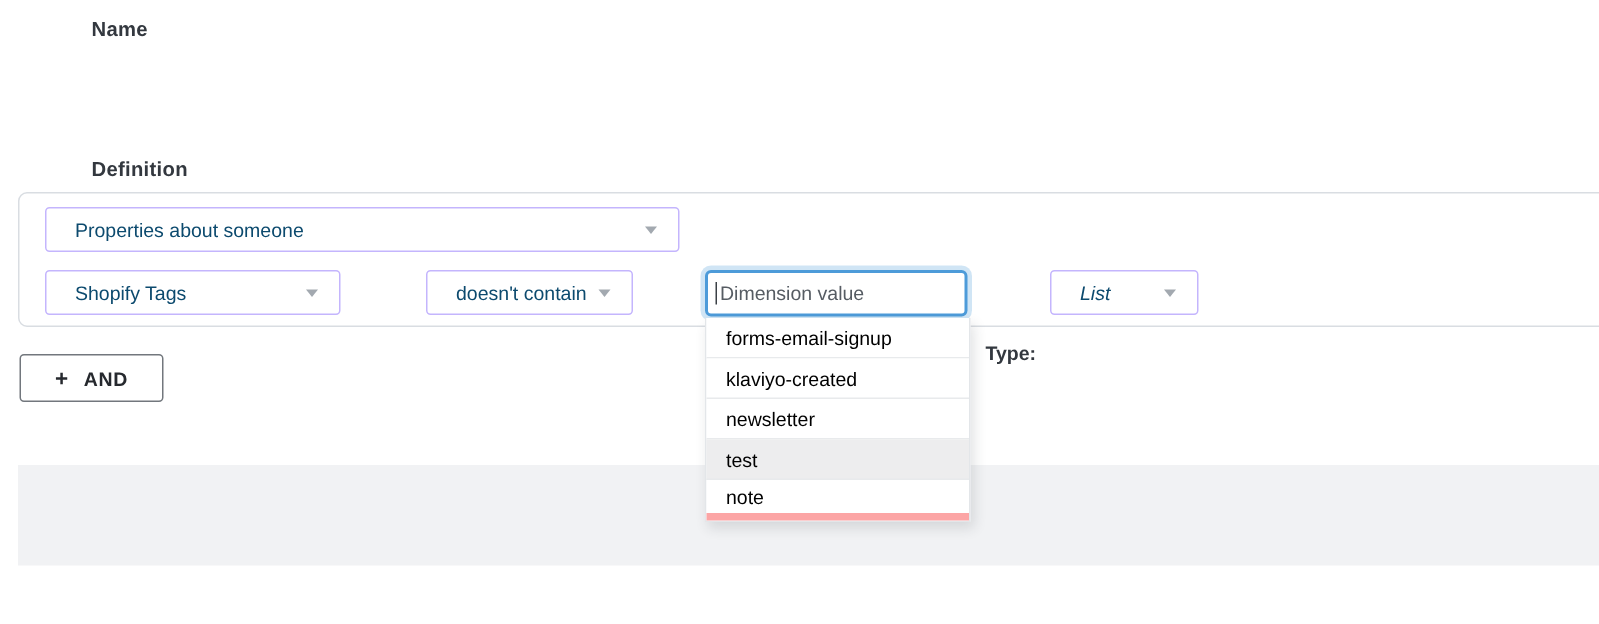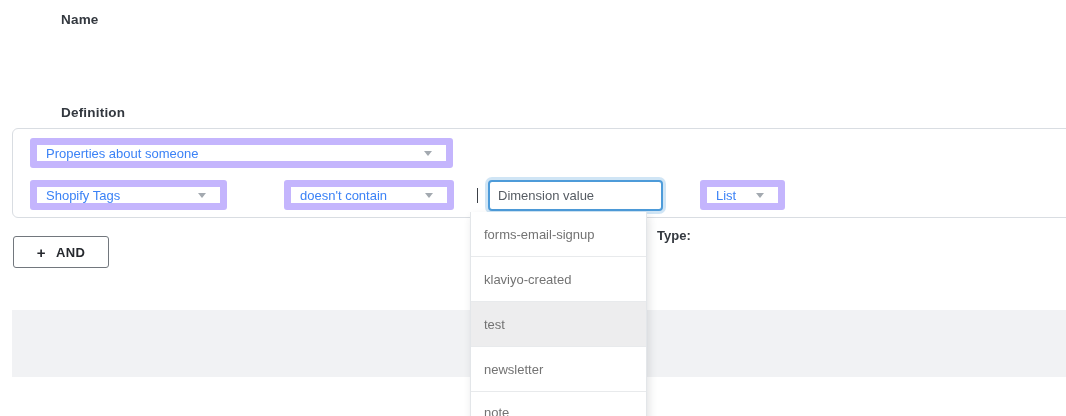--- a/index.html
+++ b/index.html
@@ -47,62 +47,61 @@
     width: 1062px; height: 90px;
     background: #fff;
     border: 1px solid #d9dde2;
     border-radius: 6px;
   }
 
   .selectbox {
     position: absolute;
     height: 30px;
     background: #fff;
-    border: 7px solid #c4b5fd;
+    border: 1px solid #c4b5fd;
     border-radius: 3px;
     display: flex;
     align-items: center;
-    padding: 0 30px 0 9px;
-    font-size: 13px;
-    color: #3b82f6;
+    padding: 0 30px 0 19px;
+    font-size: 13px;
+    color: #0c4a6e;
     cursor: pointer;
     white-space: nowrap;
   }
   .chevron {
     position: absolute;
     right: 14px;
     top: 50%;
     margin-top: -2px;
     width: 0; height: 0;
     border-left: 4.5px solid transparent;
     border-right: 4.5px solid transparent;
     border-top: 5.5px solid #a3a9b0;
   }
   .sel-category { left: 30px; top: 138px; width: 423px; }
   .sel-dimension { left: 30px; top: 180px; width: 197px; }
-  .sel-operator { left: 284px; top: 180px; width: 170px; }
-  .sel-type { left: 700px; top: 180px; width: 85px; }
+  .sel-operator { left: 284px; top: 180px; width: 138px; }
+  .sel-type { left: 700px; top: 180px; width: 99px; font-style: italic; }
 
   .value-input-wrap {
     position: absolute;
     left: 470px; top: 180px;
     width: 175px; height: 31px;
   }
   .value-input {
     width: 100%; height: 100%;
     border: 2px solid #4d9bd9;
     border-radius: 4px;
     box-shadow: 0 0 0 3px rgba(101, 169, 221, 0.30);
     padding: 0 8px 0 8px;
     font-family: inherit;
     font-size: 13px;
     background: #fff;
     color: #4a5056;
     outline: none;
-    margin-left: 18px;
   }
   .value-input::placeholder { color: #565c63; opacity: 1; }
   .fake-caret {
     position: absolute;
     left: 7px; top: 8px;
     width: 1px; height: 15px;
     background: #3b4046;
   }
 
   .type-label {
@@ -121,26 +120,26 @@
     position: absolute;
     left: 470px; top: 212px;
     width: 177px;
     background: #fff;
     border: 1px solid #e3e6e9;
     border-top: none;
     box-shadow: 2px 4px 8px rgba(40, 50, 60, 0.14);
     z-index: 5;
   }
   .suggestion-item {
-    height: 45px;
+    height: 27px;
     display: flex;
     align-items: center;
     padding-left: 13px;
     font-size: 13px;
-    color: #737373;
+    color: #000000;
     border-bottom: 1px solid #e8eaec;
     background: #fff;
     cursor: pointer;
   }
   .suggestion-item:last-child { border-bottom: 5px solid #fca5a5; }
   .suggestion-item.highlighted { background: #ededee; }
 
   .and-button {
     position: absolute;
     left: 13px; top: 236px;
@@ -203,22 +202,22 @@
   <div class="type-label">Type:</div>
 
   <div class="selectbox sel-type">
     <span>List</span>
     <span class="chevron"></span>
   </div>
 
   <div class="suggestions">
     <div class="suggestion-item">forms-email-signup</div>
     <div class="suggestion-item">klaviyo-created</div>
+    <div class="suggestion-item">newsletter</div>
     <div class="suggestion-item highlighted">test</div>
-    <div class="suggestion-item">newsletter</div>
     <div class="suggestion-item">note</div>
   </div>
 
   <button class="and-button">
     <span class="plus">+</span>
     <span>AND</span>
   </button>
 
   <div class="bottom-panel"></div>
 

